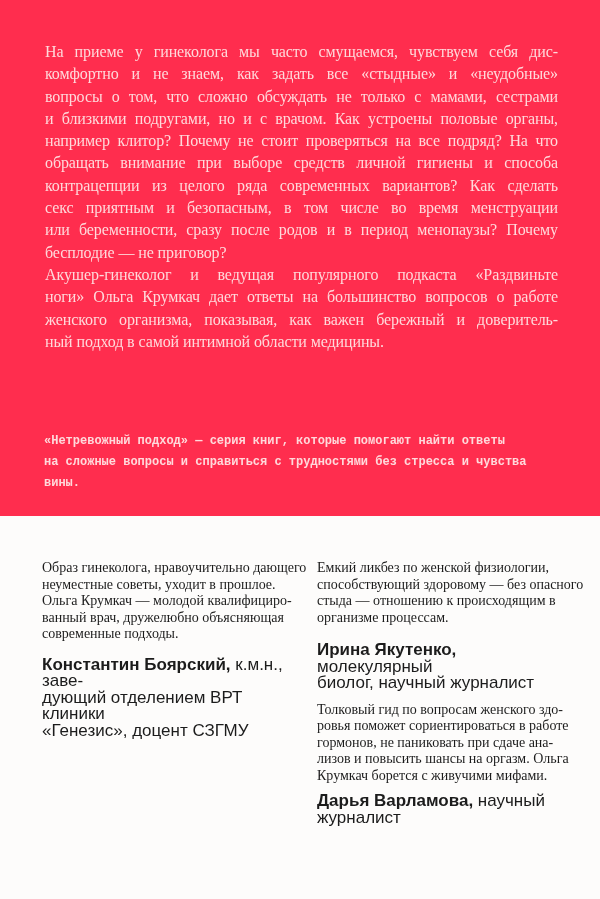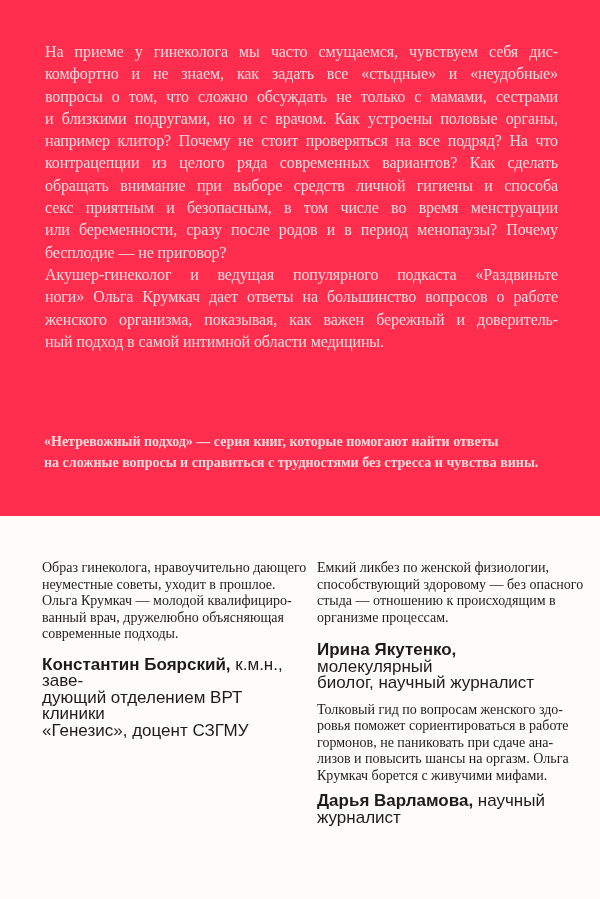--- a/index.html
+++ b/index.html
@@ -24,22 +24,22 @@
     color:var(--pale);
     font-family:"Liberation Serif",serif;
     font-size:16px;line-height:22.3px;letter-spacing:-0.1px;
     text-align:justify;
   }
   .jline{white-space:nowrap;text-align:justify;text-align-last:justify;}
   .jline.last{text-align-last:left;}
   .series-note{
     position:absolute;left:44px;top:431px;width:520px;
     color:var(--pale);
-    font-family:Liberation Serif, serif;
-    font-weight:bold;font-size:14px;line-height:21px;
+    font-family:Liberation Mono, monospace;
+    font-weight:bold;font-size:12px;line-height:21px;
     white-space:pre-line;
   }
   
   .white-block{
     position:absolute;left:0;top:516px;width:600px;height:383px;
     background:var(--paper);color:var(--ink);
   }
   .col-left{position:absolute;left:42px;top:44px;width:258px;}
   .col-right{position:absolute;left:317px;top:44px;width:258px;}
   .quote{
@@ -64,22 +64,22 @@
 <div class="cover">
 
   <section class="red-block">
     <div class="annotation">
       <div>
           <div class="jline">На приеме у гинеколога мы часто смущаемся, чувствуем себя дис-</div>
           <div class="jline">комфортно и не знаем, как задать все «стыдные» и «неудобные»</div>
           <div class="jline">вопросы о том, что сложно обсуждать не только с мамами, сестрами</div>
           <div class="jline">и близкими подругами, но и с врачом. Как устроены половые органы,</div>
           <div class="jline">например клитор? Почему не стоит проверяться на все подряд? На что</div>
+          <div class="jline">обращать внимание при выборе средств личной гигиены и способа</div>
           <div class="jline">контрацепции из целого ряда современных вариантов? Как сделать</div>
-          <div class="jline">обращать внимание при выборе средств личной гигиены и способа</div>
           <div class="jline">секс приятным и безопасным, в том числе во время менструации</div>
           <div class="jline">или беременности, сразу после родов и в период менопаузы? Почему</div>
           <div class="jline last">бесплодие — не приговор?</div>
         </div>
       <div>
           <div class="jline">Акушер-гинеколог и ведущая популярного подкаста «Раздвиньте</div>
           <div class="jline">ноги» Ольга Крумкач дает ответы на большинство вопросов о работе</div>
           <div class="jline">женского организма, показывая, как важен бережный и доверитель-</div>
           <div class="jline last">ный подход в самой интимной области медицины.</div>
         </div>

